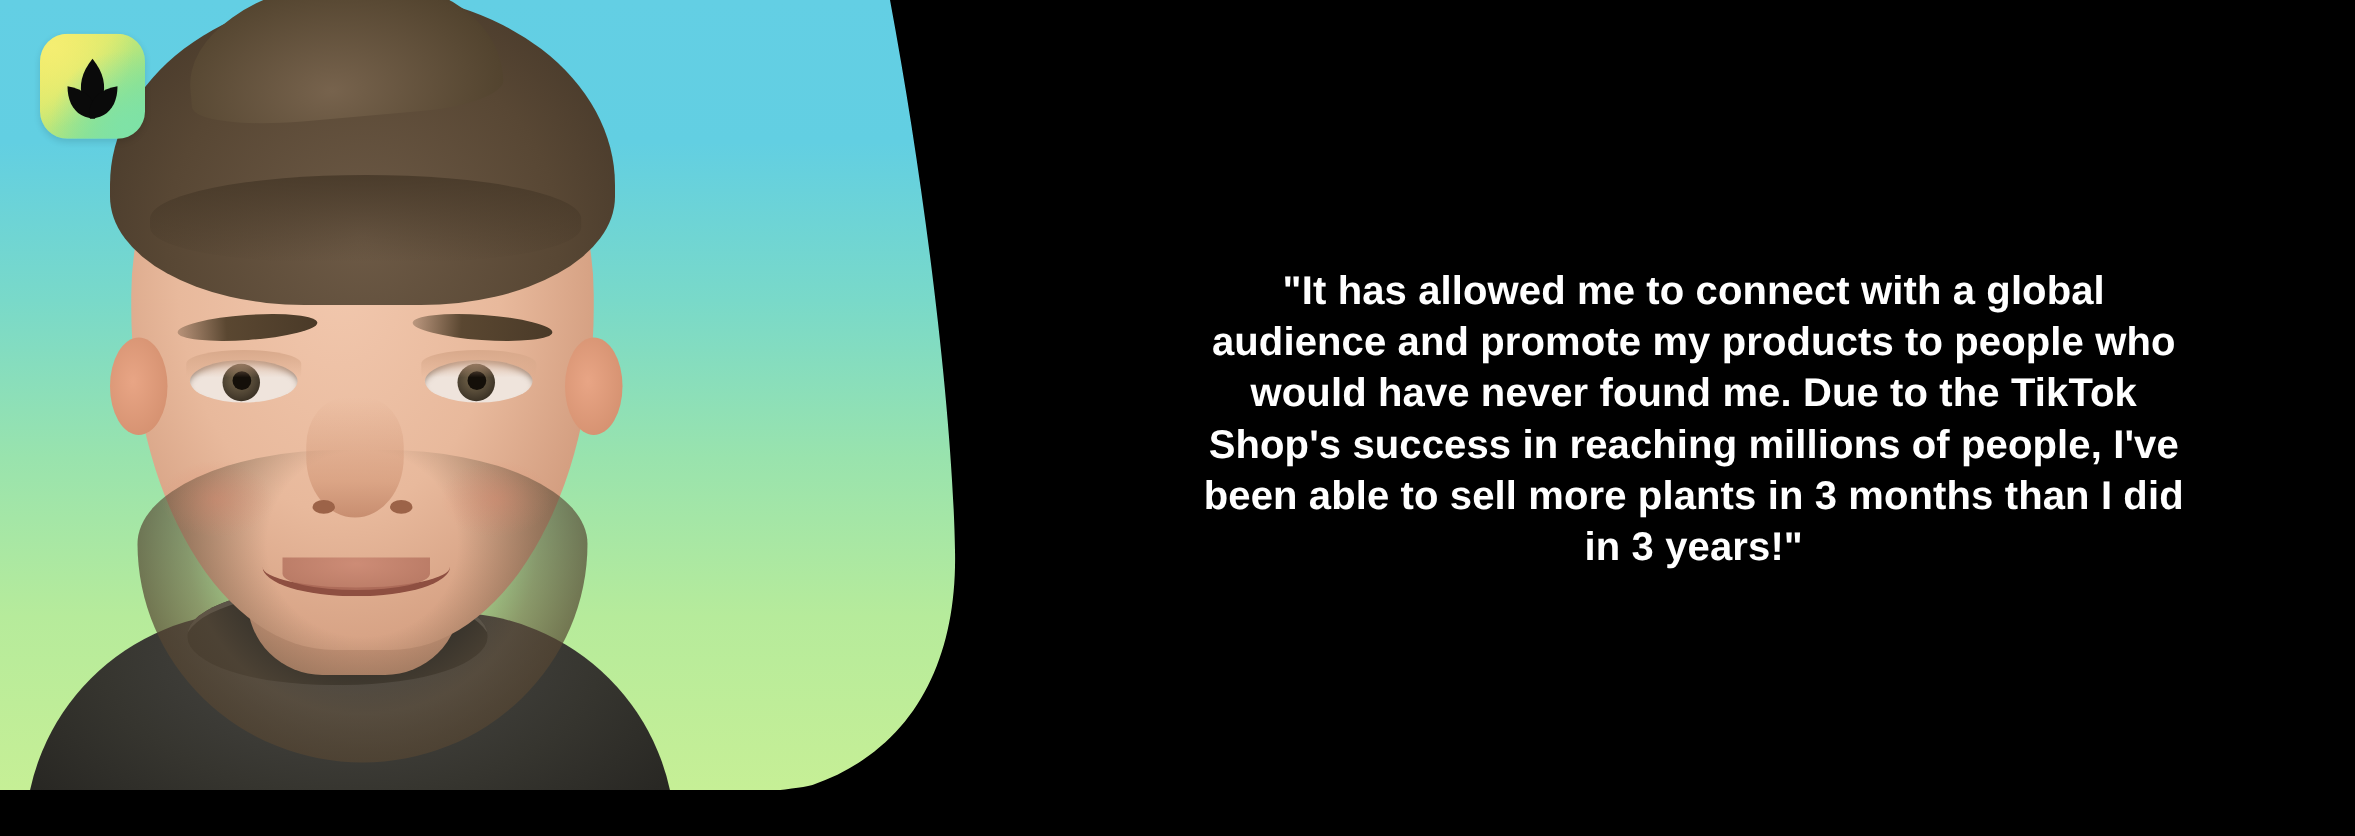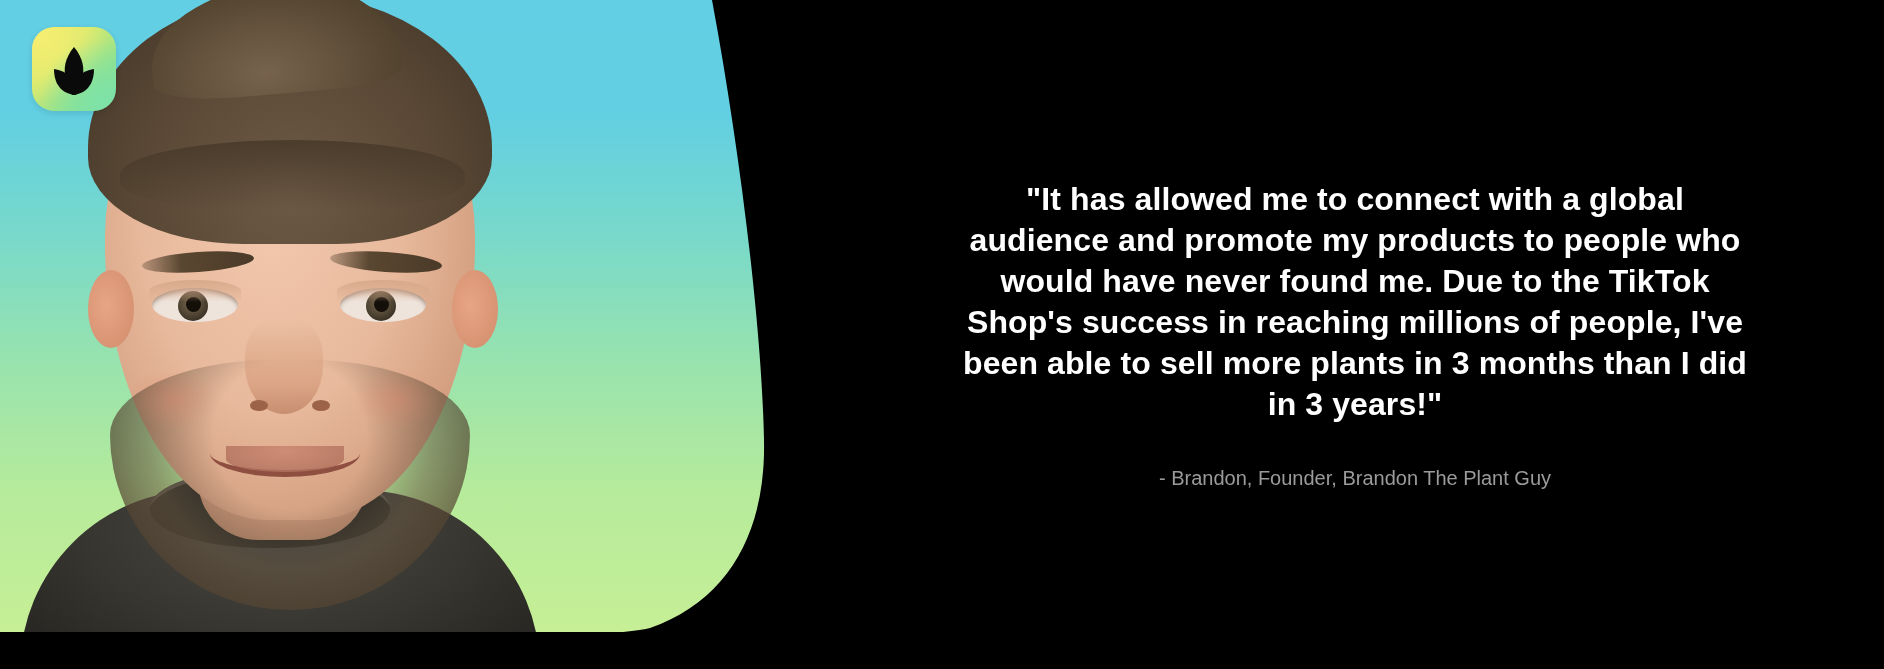--- a/index.html
+++ b/index.html
@@ -367,16 +367,15 @@
       <path d="M42 20 C51 31, 53 42, 50 51 C48 57, 45 61, 42 64 C39 61, 36 57, 34 51 C31 42, 33 31, 42 20 Z" fill="#0a0a0a"></path>
 
       <path d="M22 42 C35 44, 42 51, 44 59 C45 63, 45 66, 44 68 C41 68, 37 67, 33 65 C26 61, 22 53, 22 42 Z" fill="#0a0a0a"></path>
 
       <path d="M62 42 C49 44, 42 51, 40 59 C39 63, 39 66, 40 68 C43 68, 47 67, 51 65 C58 61, 62 53, 62 42 Z" fill="#0a0a0a"></path>
     </svg>
   </div>
 
   <div class="quote-panel">
     <blockquote class="quote-text">"It has allowed me to connect with a global audience and promote my products to people who would have never found me. Due to the TikTok Shop's success in reaching millions of people, I've been able to sell more plants in 3 months than I did in 3 years!"</blockquote>
-    <div class="quote-attribution">- Brandon, Founder, Brandon The Plant Guy</div>
   </div>
 
 </div>
 
 </body></html>

